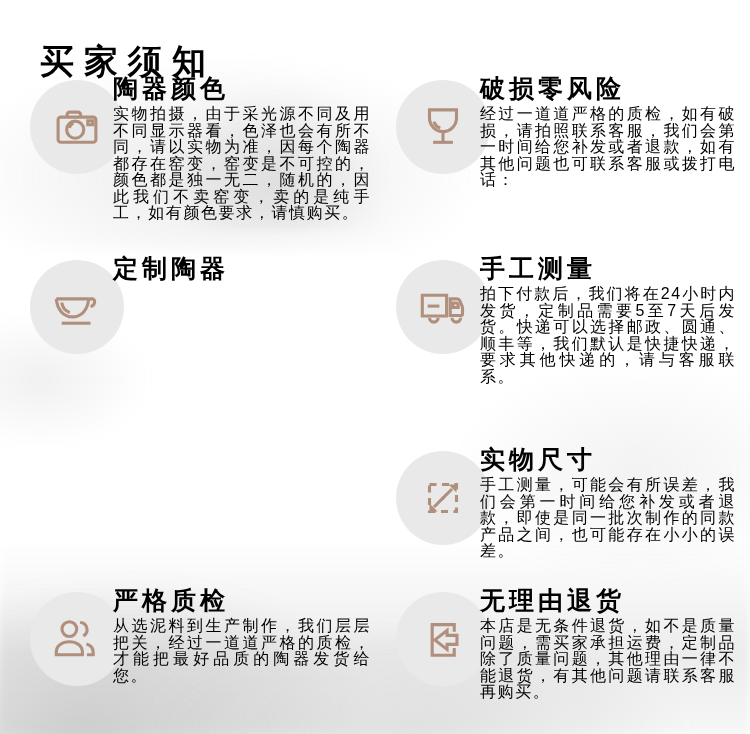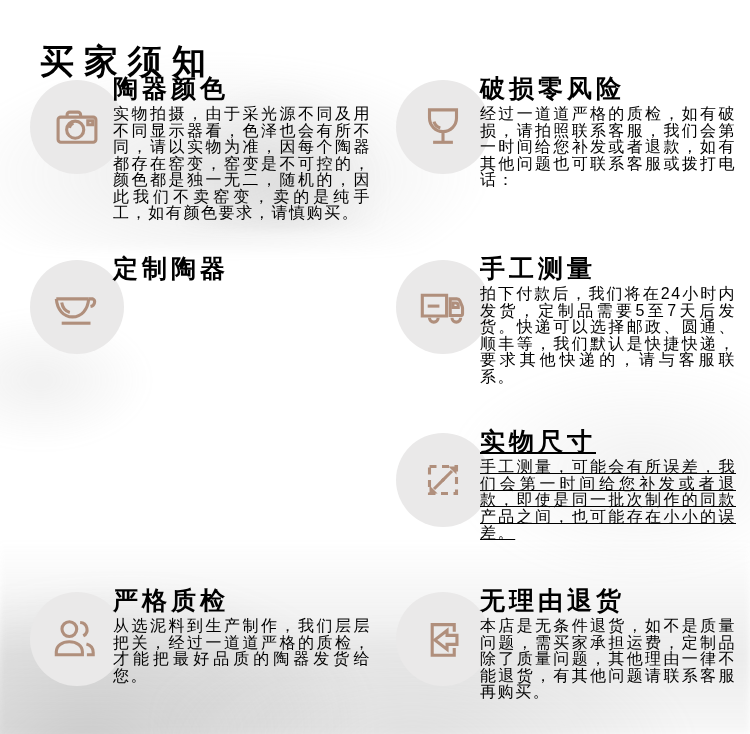--- a/index.html
+++ b/index.html
@@ -139,21 +139,21 @@
         <path class="stroke" d="M15,42 a4.8,4.8 0 0 0 9.6,0"></path>
         <path class="stroke" d="M40,42 a4.8,4.8 0 0 0 9.6,0"></path>
       </svg>
     </div>
     <div class="content">
       <h2>手工测量</h2>
       <p>拍下付款后，我们将在24小时内发货，定制品需要5至7天后发货。快递可以选择邮政、圆通、顺丰等，我们默认是快捷快递，要求其他快递的，请与客服联系。</p>
     </div>
   </section>
 
-  <section class="card col-r" style="top:429px;text-decoration:underline;">
+  <section class="card col-r" style="top:447px;">
     <div class="circle">
       <svg class="icon-svg" viewBox="0 0 60 60">
         <rect class="stroke" x="15" y="15" width="30" height="30" stroke-dasharray="7 5.5"></rect>
         <path class="stroke" d="M29,31 L40,20"></path>
         <polygon class="fillacc" points="36,15 45,15 45,24"></polygon>
         <path class="stroke" d="M31,29 L20,40"></path>
         <polygon class="fillacc" points="15,36 15,45 24,45"></polygon>
       </svg>
     </div>
     <div class="content">

